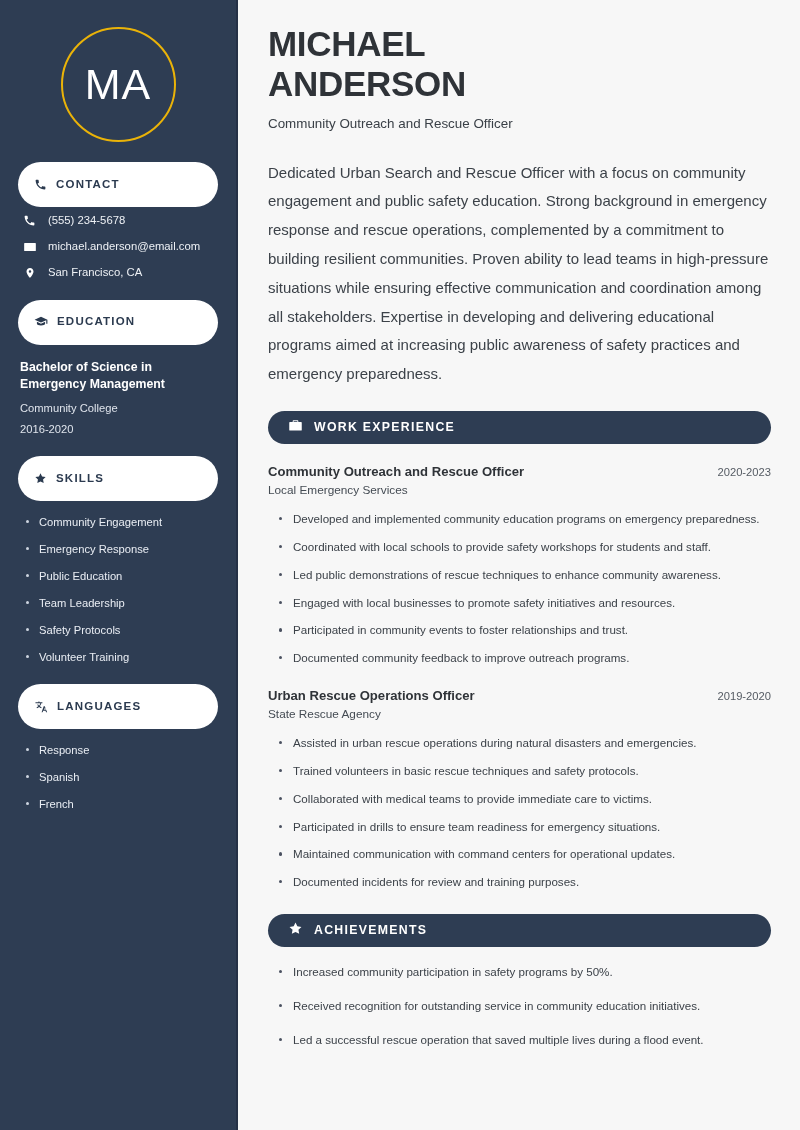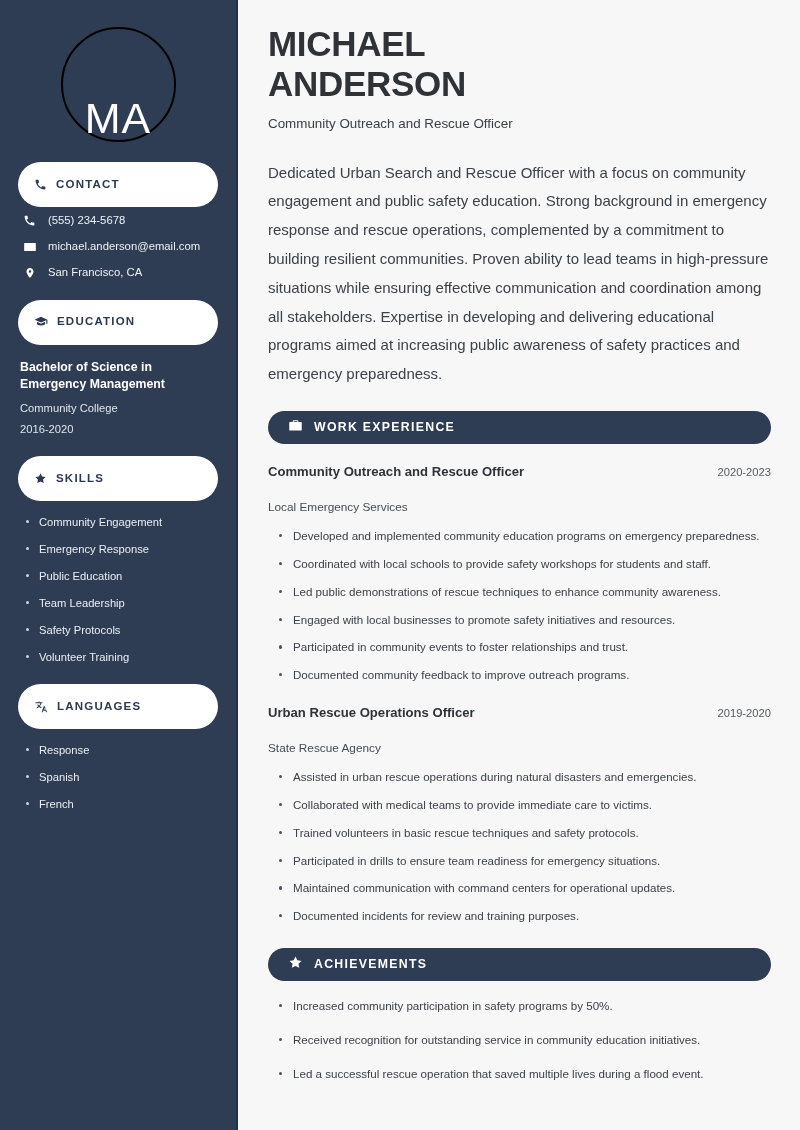--- a/index.html
+++ b/index.html
@@ -38,23 +38,23 @@
 
   .avatar-wrap {
     display: flex;
     justify-content: center;
     padding-top: 27px;
   }
   .avatar {
     width: 115px;
     height: 115px;
     border-radius: 50%;
-    border: 2px solid #000000;
-    display: flex;
-    align-items: flex-end;
+    border: 2px solid #eab308;
+    display: flex;
+    align-items: center;
     justify-content: center;
   }
   .avatar-initials {
     font-size: 43px;
     font-weight: 400;
     letter-spacing: 1px;
     color: #ffffff;
     line-height: 1;
   }
 
@@ -209,21 +209,21 @@
   }
   .job-dates {
     font-size: 11.2px;
     color: #565c64;
     white-space: nowrap;
     line-height: 1.3;
   }
   .job-company {
     font-size: 11.8px;
     color: #444b53;
-    margin-top: 20px;
+    margin-top: 3px;
     line-height: 1.3;
   }
 
   .bullets {
     margin-top: 12px;
     list-style: none;
     padding-left: 8px;
   }
   .bullets li {
     position: relative;
@@ -386,22 +386,22 @@
     </section>
 
     <section class="job">
       <div class="job-head">
         <div class="job-role">Urban Rescue Operations Officer</div>
         <div class="job-dates">2019-2020</div>
       </div>
       <div class="job-company">State Rescue Agency</div>
       <ul class="bullets">
         <li>Assisted in urban rescue operations during natural disasters and emergencies.</li>
+        <li>Trained volunteers in basic rescue techniques and safety protocols.</li>
         <li>Collaborated with medical teams to provide immediate care to victims.</li>
-        <li>Trained volunteers in basic rescue techniques and safety protocols.</li>
         <li>Participated in drills to ensure team readiness for emergency situations.</li>
         <li>Maintained communication with command centers for operational updates.</li>
         <li>Documented incidents for review and training purposes.</li>
       </ul>
     </section>
 
     <div class="section-pill">
       <span>
         <svg width="15" height="15" viewBox="0 0 24 24" fill="#ffffff">
           <path d="M12 2.5l2.9 6 6.6.9-4.8 4.6 1.2 6.5-5.9-3.1-5.9 3.1 1.2-6.5L2.5 9.4l6.6-.9 2.9-6z"></path>

